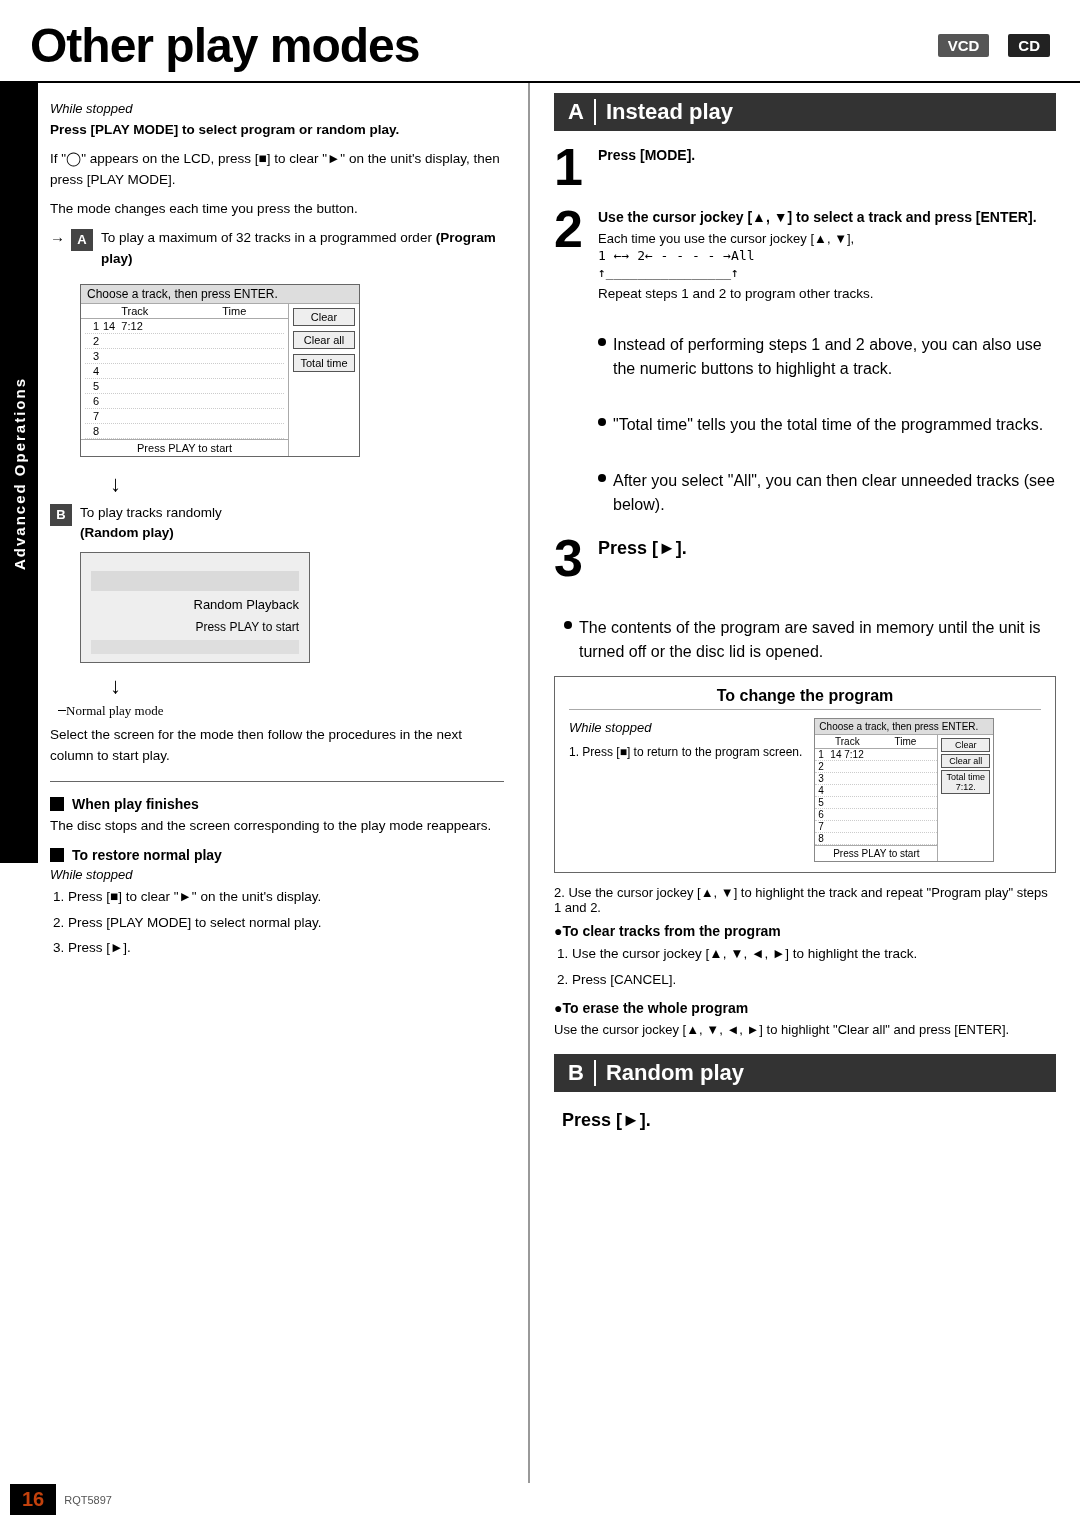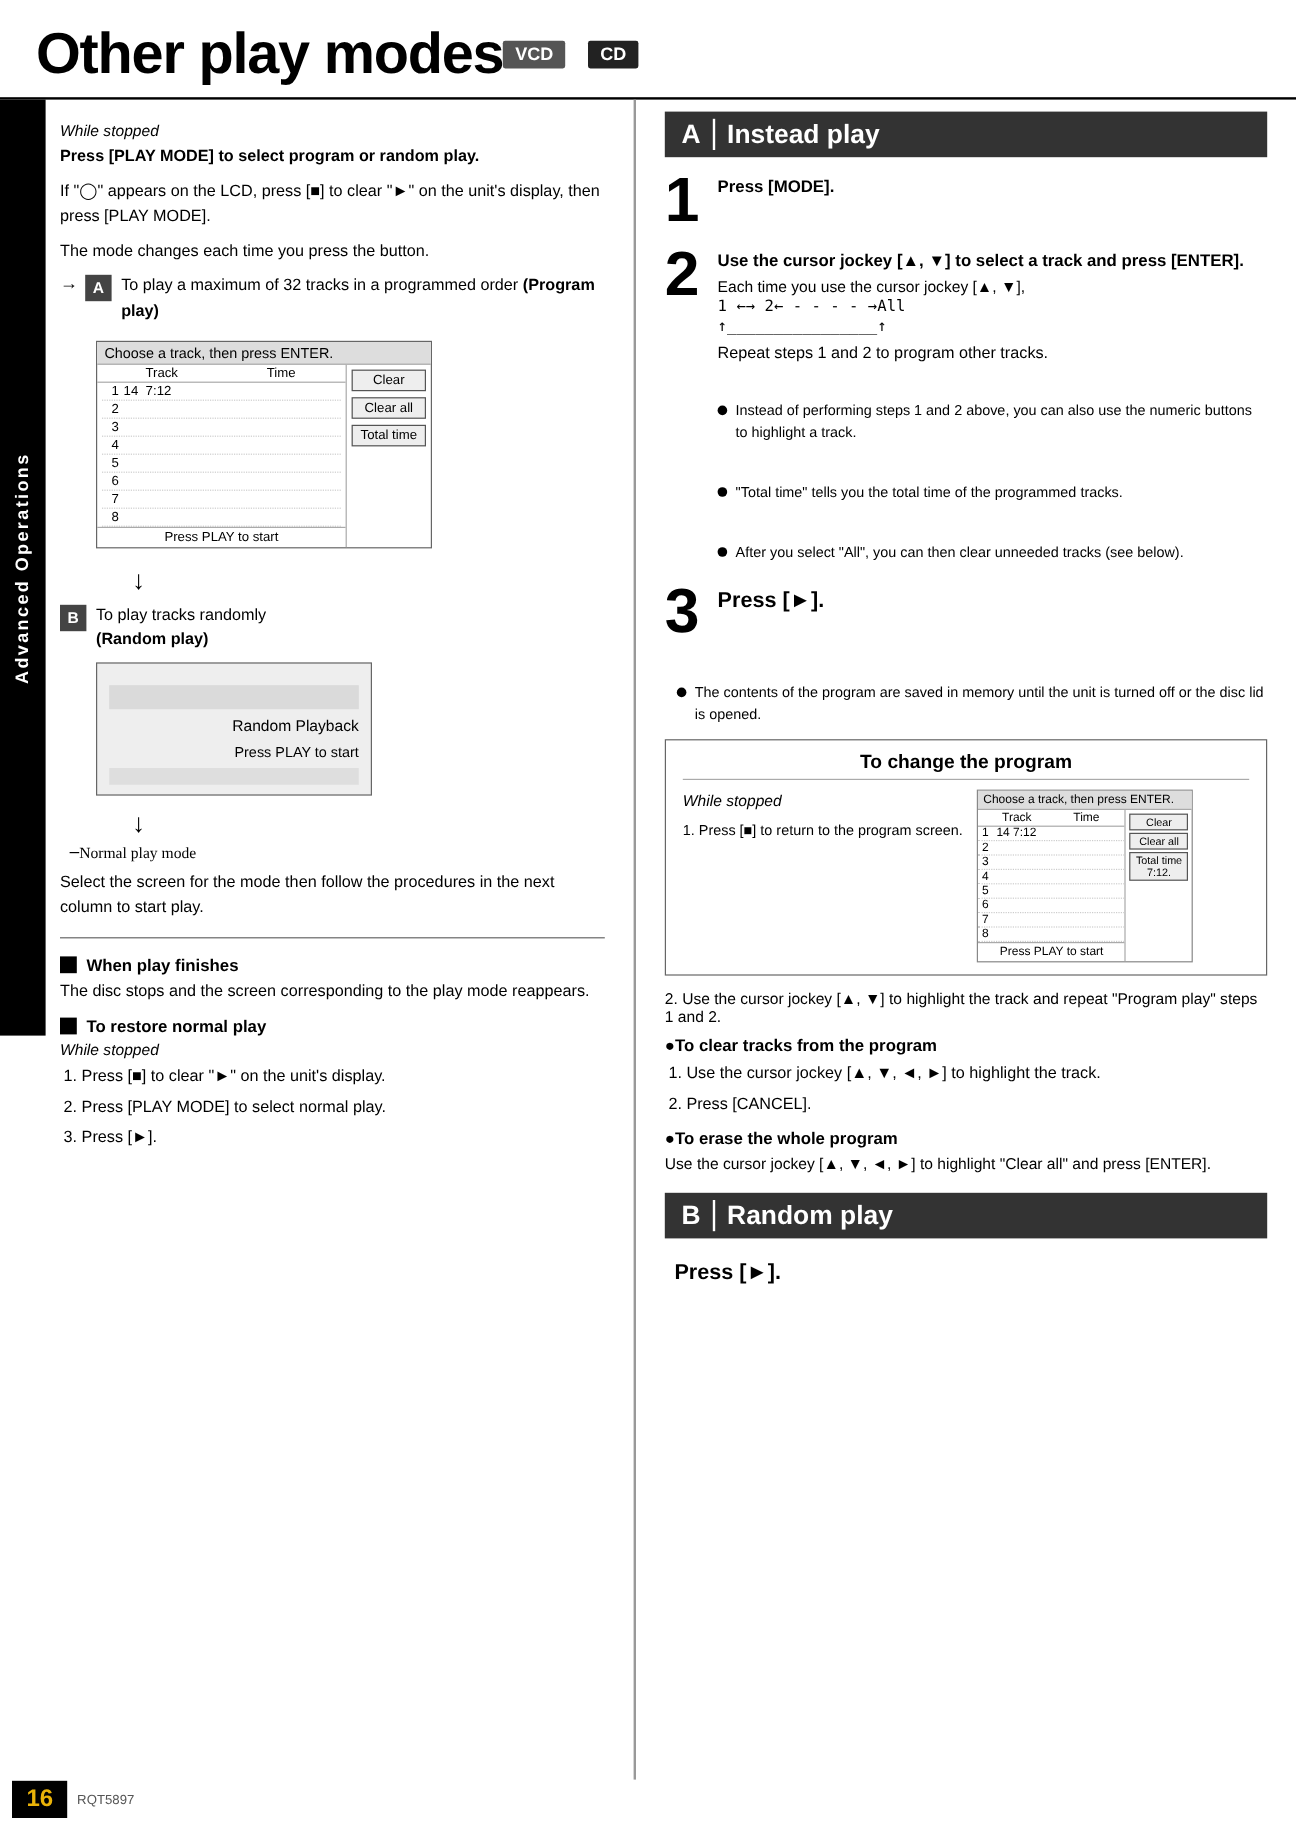--- a/index.html
+++ b/index.html
@@ -18,20 +18,21 @@
       min-height: 1525px;
       background: #fff;
       position: relative;
       padding: 0;
     }
 
     
     .page-header {
       display: flex;
       align-items: center;
+      justify-content: space-between;
       padding: 18px 30px 8px 30px;
       border-bottom: 2px solid #000;
       margin-bottom: 0;
     }
 
     .page-title {
       font-size: 48px;
       font-weight: bold;
       color: #000;
       letter-spacing: -1px;
@@ -321,21 +322,21 @@
     .page-footer {
       position: absolute;
       bottom: 10px;
       left: 10px;
       display: flex;
       align-items: center;
     }
 
     .page-num-box {
       background: #000;
-      color: #eab308;
+      color: #c2410c;
       font-size: 20px;
       font-weight: bold;
       padding: 4px 12px;
       margin-right: 8px;
     }
 
     .footer-code {
       font-size: 11px;
       color: #555;
     }
@@ -370,21 +371,21 @@
 
     .diagram-line {
       font-size: 13px;
       font-family: monospace;
       margin: 2px 0;
     }
 
     .bullet-point {
       display: flex;
       align-items: flex-start;
-      font-size: 12px;
+      font-size: 16px;
       margin-bottom: 5px;
       line-height: 1.5;
       margin-top: 32px;
     }
 
     .bullet-dot {
       width: 8px;
       height: 8px;
       background: #000;
       border-radius: 50%;

